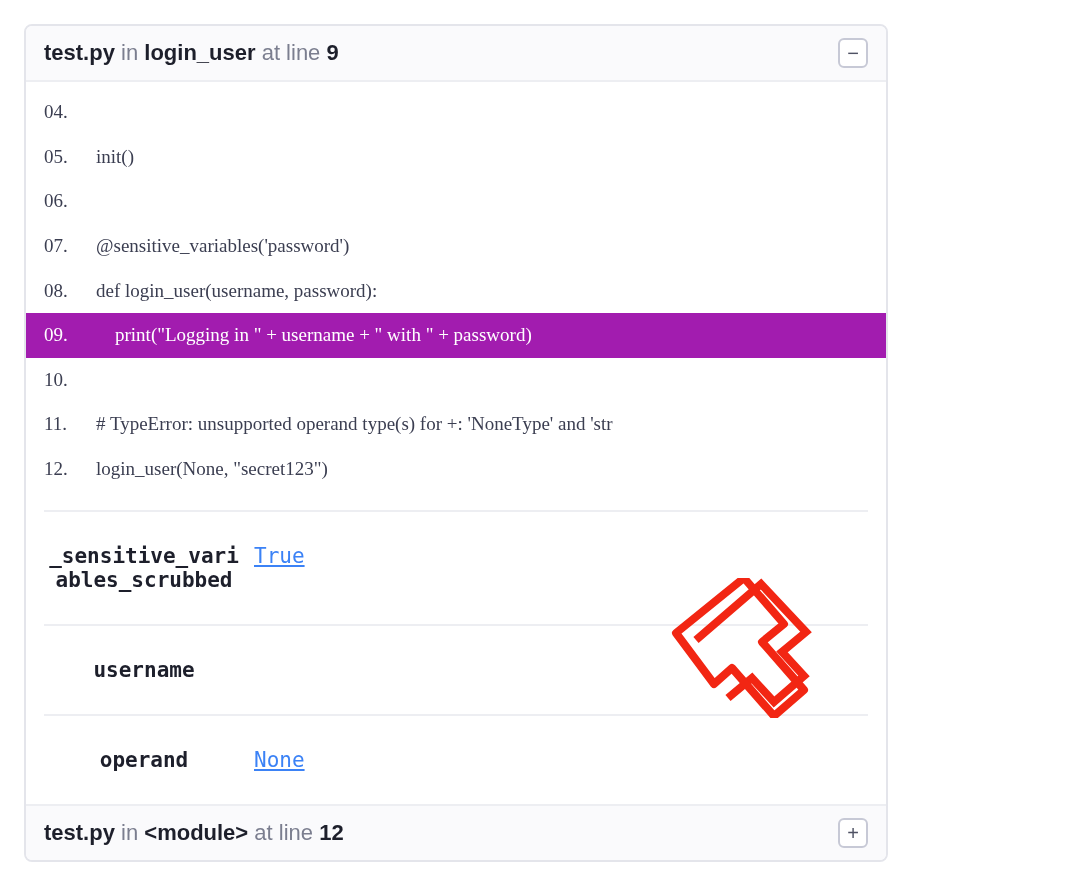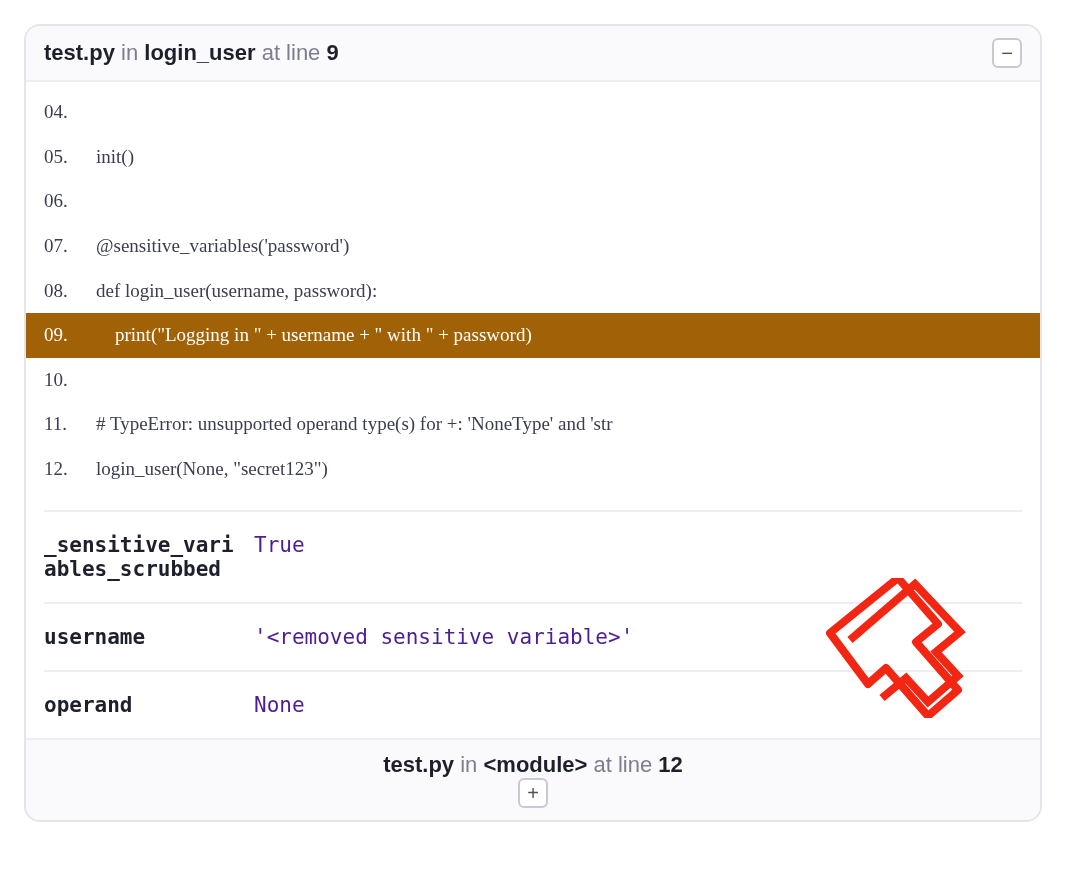--- a/index.html
+++ b/index.html
@@ -5,34 +5,34 @@
   * { box-sizing: border-box; }
   body {
     margin: 0;
     padding: 24px;
     font-family: -apple-system, BlinkMacSystemFont, "Segoe UI", Helvetica, Arial, sans-serif;
     background: #fff;
     color: #2c2e3a;
   }
   .panel {
     border: 2px solid #e4e5eb;
-    border-radius: 16px;
+    border-radius: 8px;
     overflow: hidden;
-    width: 1018px;
+    width: 864px;
   }
   .frame-header {
     display: flex;
     align-items: center;
     justify-content: space-between;
     font-size: 22px;
     padding: 12px 18px;
     border-bottom: 2px solid #edeef2;
     background: #fafafc;
   }
-  .frame-header.bottom { border-top: 2px solid #edeef2; border-bottom: none; flex-direction: column; }
+  .frame-header.bottom { border-top: 2px solid #edeef2; border-bottom: none; }
   .frame-title b { font-weight: 700; color: #1d1f2b; }
   .frame-title span.dim { color: #7b7e8f; }
   .toggle-btn {
     width: 30px; height: 30px;
     border: 2px solid #c7c9d6;
     border-radius: 6px;
     display: flex; align-items: center; justify-content: center;
     font-size: 20px; color: #4f5264;
     background: #fff;
     cursor: pointer;
@@ -46,46 +46,48 @@
     padding-bottom: 8px;
     white-space: pre;
     overflow: hidden;
   }
   .code-line {
     display: flex;
     padding: 0 18px;
     line-height: 2.35;
   }
   .code-line.highlight {
-    background: #a16207;
+    background: #a21caf;
     color: #fff;
   }
   .lineno { display: inline-block; min-width: 52px; }
   .vars {
     padding: 10px 18px 0 18px;
     position: relative;
     font-size: 21px;
   }
   .var-row {
     display: flex;
     border-top: 2px solid #edeef2;
-    padding: 21px 0;
+    padding: 32px 0;
+    text-align: center;
   }
   .var-row:last-child { border-bottom: none; }
   .var-name {
     width: 210px;
     font-weight: 700;
     color: #1d1f2b;
     font-family: ui-monospace, SFMono-Regular, Menlo, Consolas, monospace;
     word-break: break-all;
     padding-right: 10px;
   }
   .var-value {
     font-family: ui-monospace, SFMono-Regular, Menlo, Consolas, monospace;
-    color: #4c1d95;
+    color: #3b82f6;
+    text-decoration: underline;
   }
   .annotation-arrow {
     position: absolute;
     pointer-events: none;
   }
 </style>
 </head>
 <body>
 
 <div class="panel">
@@ -102,21 +104,20 @@
   <div class="code-block" id="code-block"><div class="code-line"><span class="lineno">04. </span><span></span></div><div class="code-line"><span class="lineno">05. </span><span>init()</span></div><div class="code-line"><span class="lineno">06. </span><span></span></div><div class="code-line"><span class="lineno">07. </span><span>@sensitive_variables('password')</span></div><div class="code-line"><span class="lineno">08. </span><span>def login_user(username, password):</span></div><div class="code-line highlight"><span class="lineno">09. </span><span>    print("Logging in " + username + " with " + password)</span></div><div class="code-line"><span class="lineno">10. </span><span></span></div><div class="code-line"><span class="lineno">11. </span><span># TypeError: unsupported operand type(s) for +: 'NoneType' and 'str</span></div><div class="code-line"><span class="lineno">12. </span><span>login_user(None, "secret123")</span></div></div>
 
   <div class="vars">
     <div id="vars-list">
         <div class="var-row">
           <div class="var-name">_sensitive_variables_scrubbed</div>
           <div class="var-value">True</div>
         </div>
         <div class="var-row">
           <div class="var-name">username</div>
-          <div class="var-value">'&lt;removed sensitive variable&gt;'</div>
         </div>
         <div class="var-row">
           <div class="var-name">operand</div>
           <div class="var-value">None</div>
         </div>
       </div>
     <svg class="annotation-arrow" width="160" height="150" viewBox="0 0 160 150" style="right:60px; top:70px;">
       <path d="M 20 70
                L 80 18
                L 92 32

